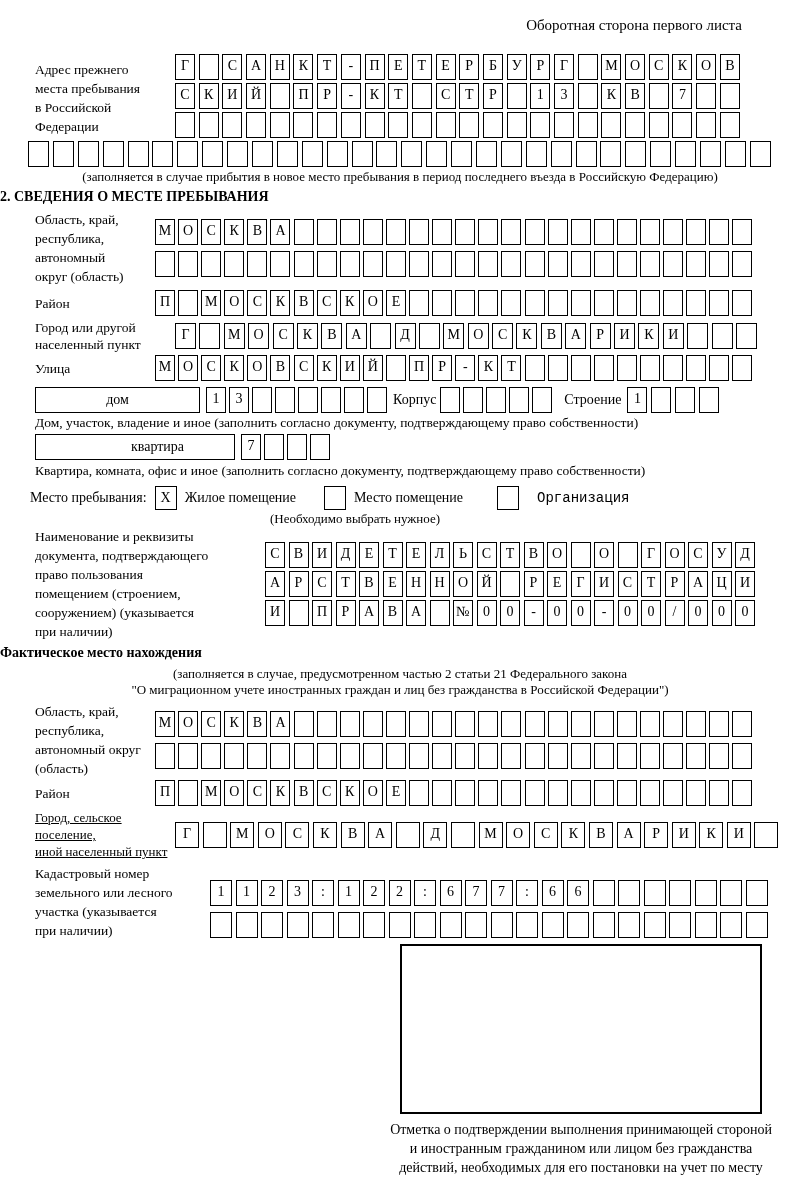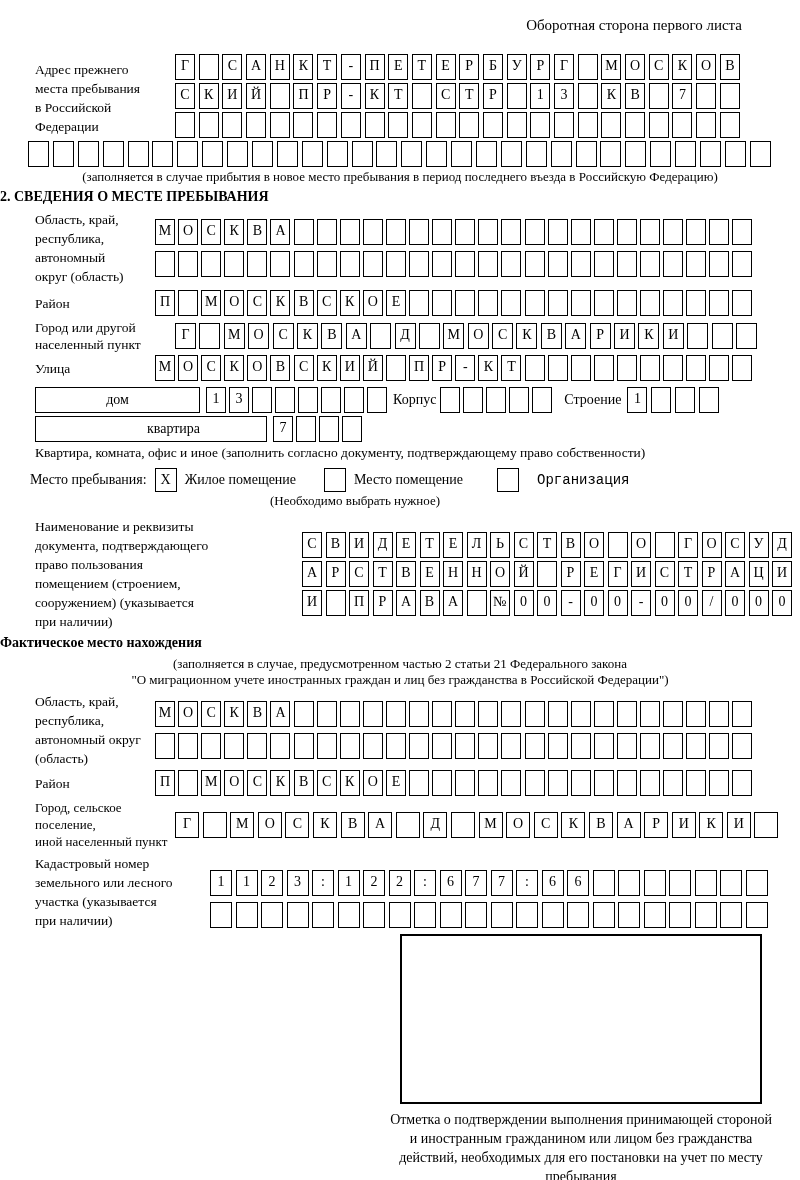--- a/index.html
+++ b/index.html
@@ -379,44 +379,45 @@
         <div class="cell"></div>
       </div>
     <div class="inline-label" style="margin-left:12px;">Строение</div>
     <div class="cells csm" style="margin-left:6px; gap:4px;">
         <div class="cell">1</div>
         <div class="cell"></div>
         <div class="cell"></div>
         <div class="cell"></div>
       </div>
   </div>
+  <div class="note-left" style="margin-top:2px;">Дом, участок, владение и иное (заполнить согласно документу, подтверждающему право собственности)</div>
 
   <div style="display:flex; align-items:flex-start; margin-top:3px; margin-left:35px;">
-    <div class="widebox" style="width:232px;padding-left:45px;">квартира</div>
+    <div class="widebox" style="width:200px;padding-left:45px;">квартира</div>
     <div class="cells csm" style="margin-left:6px;">
         <div class="cell">7</div>
         <div class="cell"></div>
         <div class="cell"></div>
         <div class="cell"></div>
       </div>
   </div>
   <div class="note-left" style="margin-top:3px;">Квартира, комната, офис и иное (заполнить согласно документу, подтверждающему право собственности)</div>
 
   <div style="display:flex; align-items:center; margin-top:6px; margin-left:30px;">
     <div class="inline-label">Место пребывания:</div>
     <div class="checkbox" style="margin-left:8px;">X</div>
     <div class="inline-label" style="margin-left:8px;">Жилое помещение</div>
     <div class="checkbox" style="margin-left:28px;"></div>
     <div class="inline-label" style="margin-left:8px;">Место помещение</div>
     <div class="checkbox" style="margin-left:34px;"></div>
     <div class="inline-label" style="margin-left:18px;font-family:Liberation Mono, monospace;">Организация</div>
   </div>
   <div class="note" style="text-align:left; margin-left:270px;">(Необходимо выбрать нужное)</div>
 
-  <div class="field" style="margin-top:8px;gap:37px;">
+  <div class="field" style="margin-top:0;">
     <div class="flabel w230">Наименование и реквизиты
 документа, подтверждающего
 право пользования
 помещением (строением,
 сооружением) (указывается
 при наличии)</div>
     <div class="rows">
       <div class="cells cdoc mb3">
           <div class="cell">С</div>
           <div class="cell">В</div>
@@ -584,21 +585,21 @@
         <div class="cell"></div>
         <div class="cell"></div>
         <div class="cell"></div>
         <div class="cell"></div>
         <div class="cell"></div>
         <div class="cell"></div>
       </div>
   </div>
 
   <div class="field" style="margin-top:3px;">
-    <div class="flabel w140" style="line-height:17px; font-size:13px;">Город, сельское поселение,
+    <div class="flabel w140" style="line-height:17px; font-size:13px;text-decoration:underline;">Город, сельское поселение,
 иной населенный пункт</div>
     <div class="cells cg22">
         <div class="cell">Г</div>
         <div class="cell"></div>
         <div class="cell">М</div>
         <div class="cell">О</div>
         <div class="cell">С</div>
         <div class="cell">К</div>
         <div class="cell">В</div>
         <div class="cell">А</div>

